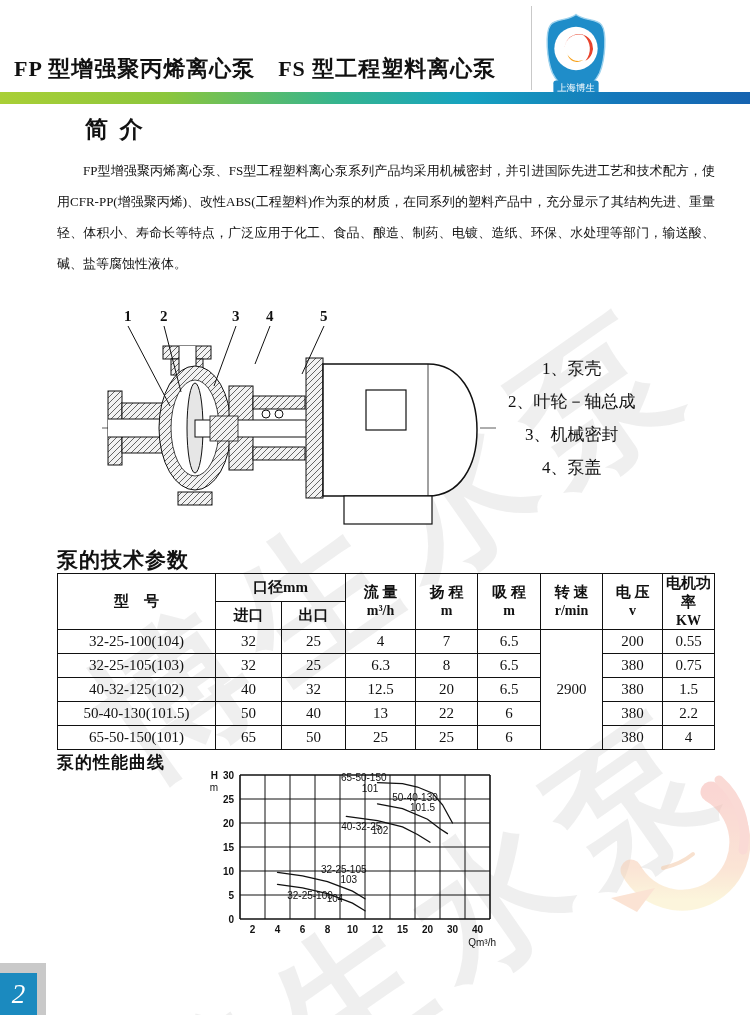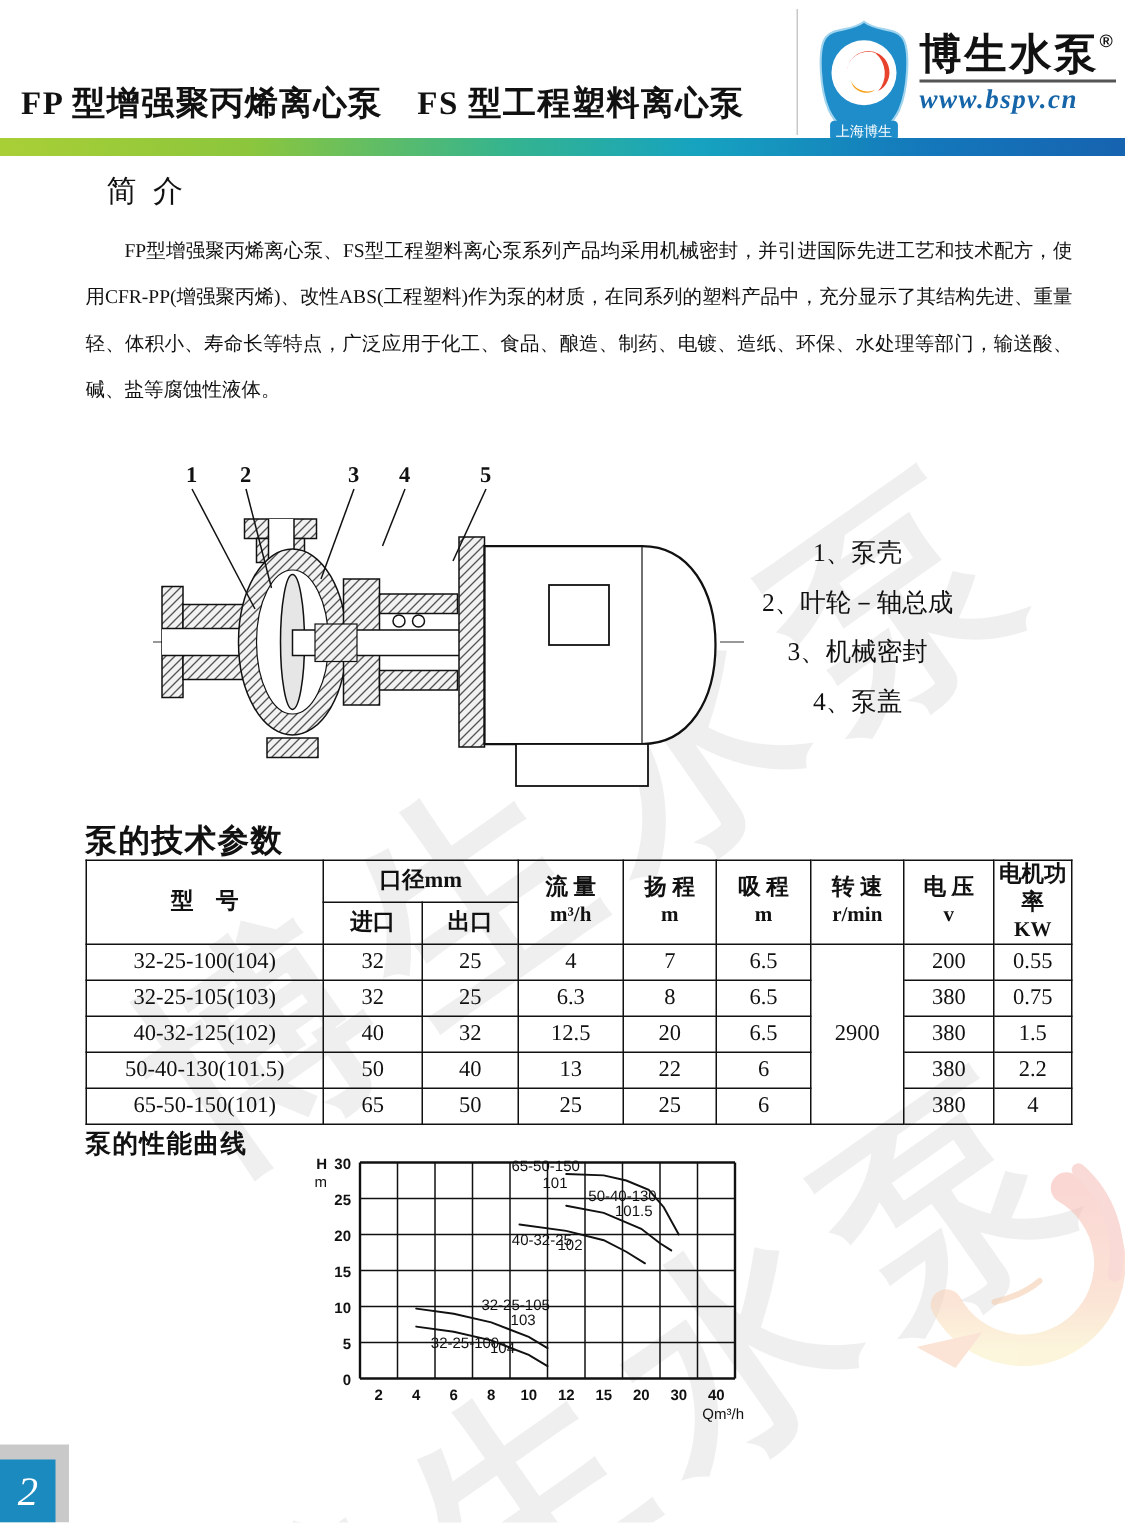--- a/index.html
+++ b/index.html
@@ -20,21 +20,21 @@
   .logo-txt{margin-left:4px;}
   .brand-row{font-family:"Liberation Sans",sans-serif;font-weight:bold;font-size:28px;
              letter-spacing:2px;line-height:30px;}
   .reg{font-size:12px;vertical-align:14px;}
   .site{font-style:italic;font-weight:bold;font-size:18px;color:#1565a8;letter-spacing:1px;
         border-top:2px solid #555;margin-top:2px;padding-top:1px;}
   .gradbar{left:0;top:92px;width:750px;height:12px;
      background:linear-gradient(90deg,#a9cf36 0%,#8cc63c 22%,#35b48e 45%,#16a3c0 62%,#1478bb 82%,#1663b0 100%);}
   
   .intro{left:57px;top:114px;width:658px;}
-  .sec-h{font-size:20px;font-weight:normal;letter-spacing:3px;margin:0 0 10px 14px;}
+  .sec-h{font-size:23px;font-weight:bold;letter-spacing:3px;margin:0 0 10px 28px;}
   .intro p{font-size:13px;line-height:31px;margin:0;text-indent:2em;text-align:justify;}
   
   .diagram{left:98px;top:306px;}
   .parts{left:508px;top:352px;font-size:17px;line-height:33px;text-align:center;}
   
   .h-specs{left:57px;top:546px;font-size:21px;font-weight:bold;letter-spacing:1px;}
   table.spec{position:absolute;left:57px;top:573px;z-index:1;border-collapse:collapse;
              table-layout:fixed;width:657px;background:transparent;}
   table.spec th,table.spec td{border:1.6px solid #111;text-align:center;padding:0;
              font-size:15px;line-height:1.25;}
@@ -77,24 +77,20 @@
 <div class="layer logo">
   <svg width="66" height="88" viewBox="0 0 70 92">
     <path d="M35,2 C44,9 57,6 62,13 C68,21 66,50 60,64 C54,77 42,84 35,90 C28,84 16,77 10,64 C4,50 2,21 8,13 C13,6 26,9 35,2 Z" fill="#1f8dc9" stroke="#9fd3ee" stroke-width="1.5"></path>
     <circle cx="35" cy="38" r="23" fill="#fff"></circle>
     <path d="M23,38 a15,15 0 1 1 22,13 a19,19 0 0 0 -2,-27 a15,14 0 0 0 -20,14 z" fill="#e8432c"></path>
     <path d="M27,47 a11,11 0 0 0 16,3 a13,13 0 0 1 -18,-8 z" fill="#f7a21b"></path>
     <path d="M28,40 l5,6 l9,-13" fill="none" stroke="#fff" stroke-width="3" stroke-linecap="round"></path>
     <rect x="11" y="72" width="48" height="14" rx="3" fill="#1f8dc9"></rect>
     <text x="35" y="83" text-anchor="middle" font-size="10" fill="#fff">上海博生</text>
   </svg>
-  <div class="logo-txt">
-    <div class="brand-row"><span>博生水泵</span><span class="reg">®</span></div>
-    <div class="site">www.bspv.cn</div>
-  </div>
 </div>
 <div class="layer gradbar"></div>
 
 <div class="layer intro">
   <h2 class="sec-h">简 介</h2>
   <p>FP型增强聚丙烯离心泵、FS型工程塑料离心泵系列产品均采用机械密封，并引进国际先进工艺和技术配方，使用CFR-PP(增强聚丙烯)、改性ABS(工程塑料)作为泵的材质，在同系列的塑料产品中，充分显示了其结构先进、重量轻、体积小、寿命长等特点，广泛应用于化工、食品、酿造、制药、电镀、造纸、环保、水处理等部门，输送酸、碱、盐等腐蚀性液体。</p>
 </div>
 
 <svg class="layer diagram" width="405" height="238" viewBox="0 0 405 238">
   <defs>

